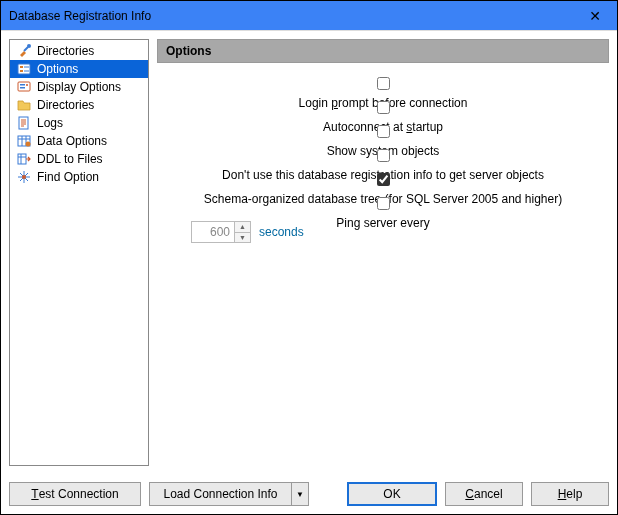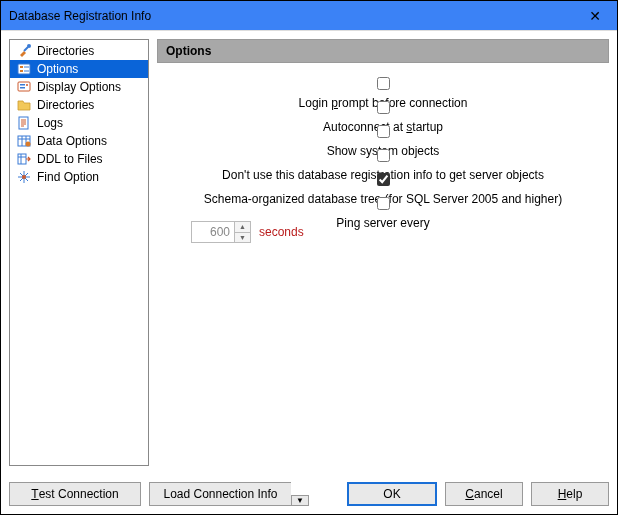--- a/index.html
+++ b/index.html
@@ -145,21 +145,21 @@
     flex: 1;
     display: flex;
     align-items: center;
     justify-content: center;
     font-size: 7px;
     color: #666;
     cursor: pointer;
     background: #f4f4f4;
   }
   .spinner-btn:first-child { border-bottom: 1px solid #bbb; }
-  .seconds-label { color: #b91c1c; }
+  .seconds-label { color: #0369a1; }
   .footer {
     display: flex;
     align-items: center;
     padding: 8px;
     gap: 8px;
     border-top: 0;
   }
   .btn {
     height: 24px;
     border: 1px solid #999;
@@ -168,21 +168,20 @@
     cursor: pointer;
     display: flex;
     align-items: center;
     justify-content: center;
     padding: 0 10px;
   }
   .btn-test { width: 132px; }
   .btn-group {
     display: flex;
     width: 160px;
-    align-items: flex-end;
   }
   .btn-load { flex: 1; border-right: none; }
   .btn-drop {
     width: 18px;
     border: 1px solid #999;
     background: #e9e9e9;
     display: flex;
     align-items: center;
     justify-content: center;
     cursor: pointer;

